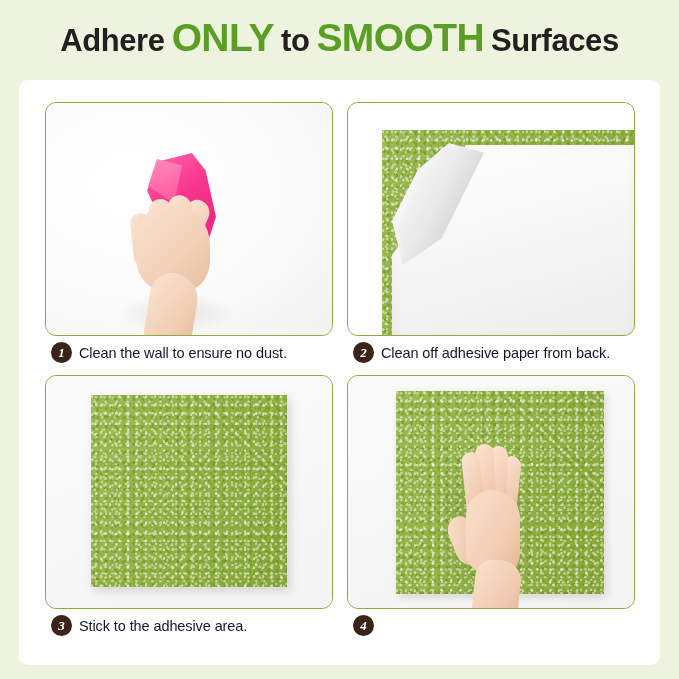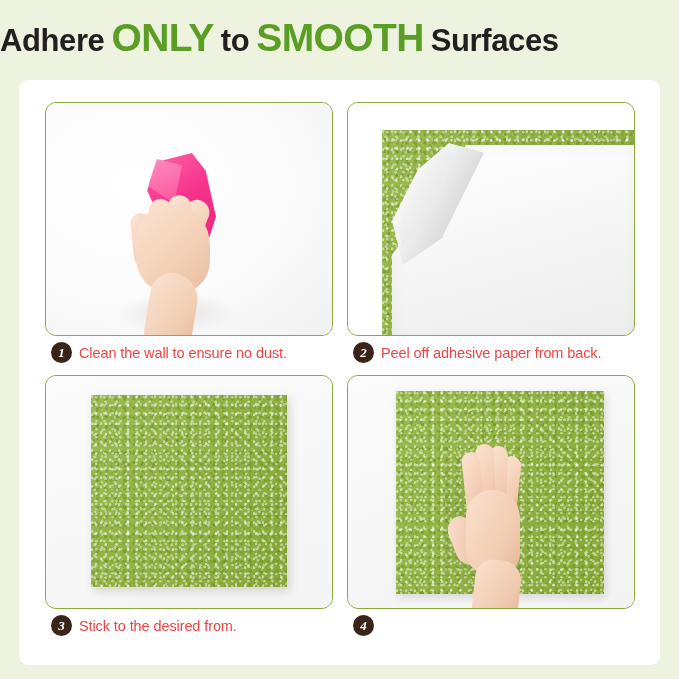--- a/index.html
+++ b/index.html
@@ -20,20 +20,21 @@
     background: #eef3df;
     box-sizing: border-box;
   }
 
   
   .title {
     position: absolute;
     left: 0;
     top: 18px;
     width: 679px;
+    text-align: center;
     white-space: nowrap;
     line-height: 1;
   }
   .t-dark {
     color: #231f20;
     font-size: 31px;
     font-weight: 700;
     letter-spacing: -0.4px;
   }
   .t-green {
@@ -101,21 +102,21 @@
     font-family: "Liberation Serif", serif;
     font-style: italic;
     font-weight: 700;
     font-size: 13px;
     display: flex;
     align-items: center;
     justify-content: center;
     line-height: 1;
   }
   .caption-text {
-    color: #ef4444;
+    color: #0f172a;
     font-size: 14.5px;
     font-weight: 400;
     letter-spacing: -0.1px;
   }
 
   
   .cork {
     background-color: #8fb23c;
     background-image:
       radial-gradient(circle at 12% 18%, rgba(255,255,255,.50) 0 1.1px, transparent 1.6px),
@@ -364,32 +365,32 @@
       <div class="step">
         <div class="frame">
           <div class="p2-bg"></div>
           <div class="p2-cork cork"></div>
           <div class="p2-liner"></div>
           <div class="p2-curl"></div>
           <div class="p2-curl-edge"></div>
         </div>
         <div class="caption">
           <span class="badge">2</span>
-          <span class="caption-text">Peel off adhesive paper from back.</span>
+          <span class="caption-text">Clean off adhesive paper from back.</span>
         </div>
       </div>
 
       <div class="step">
         <div class="frame">
           <div class="p3-bg"></div>
           <div class="p3-cork cork"></div>
         </div>
         <div class="caption">
           <span class="badge">3</span>
-          <span class="caption-text">Stick to the desired from.</span>
+          <span class="caption-text">Stick to the adhesive area.</span>
         </div>
       </div>
 
       <div class="step">
         <div class="frame">
           <div class="p4-bg"></div>
           <div class="p4-cork cork"></div>
           <div class="h4-shadow"></div>
           <div class="hand4">
             <div class="f4g g1"></div>

